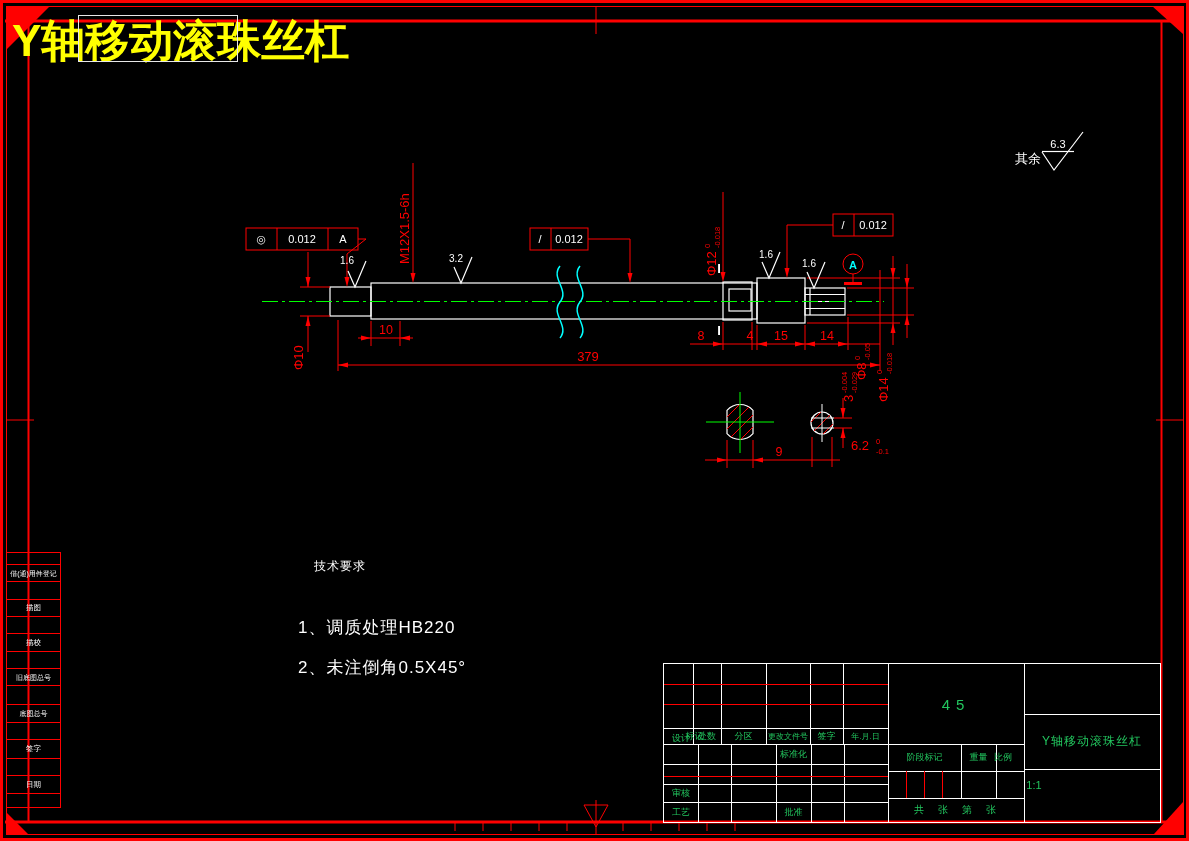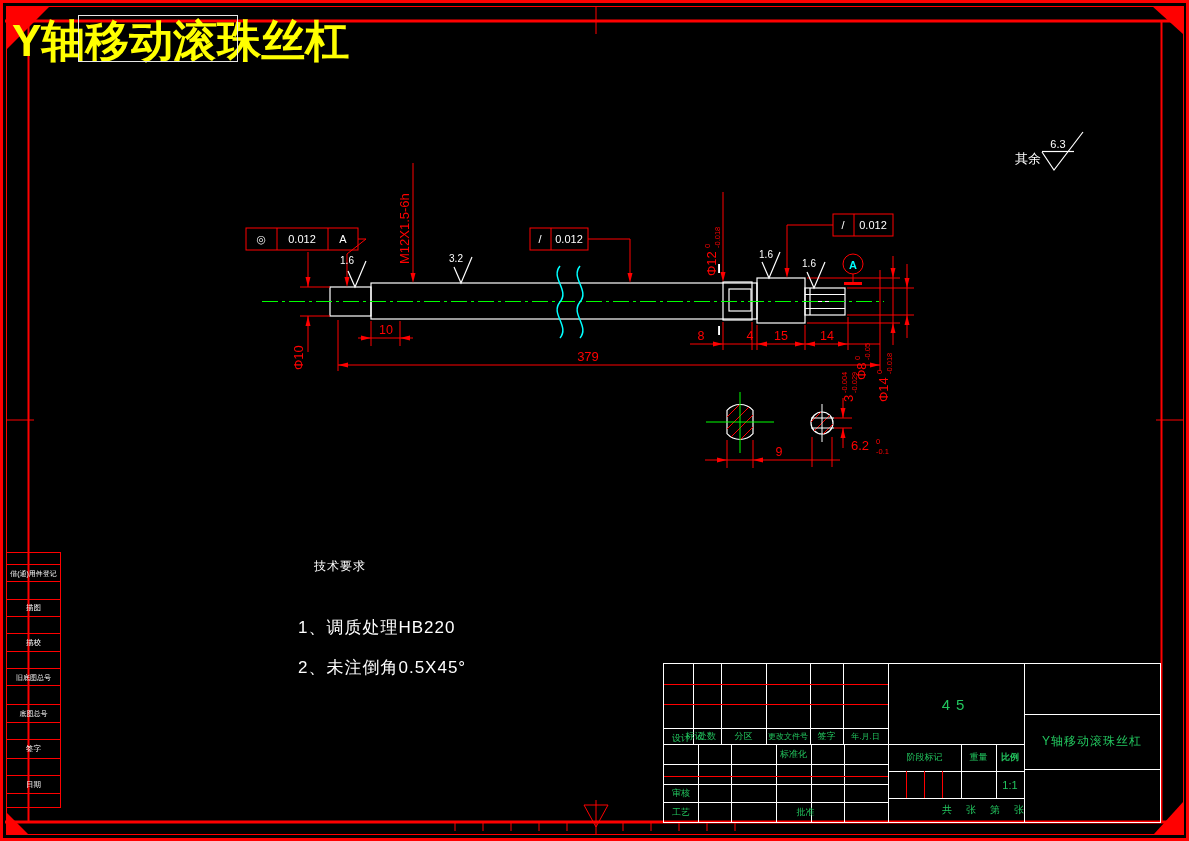--- a/index.html
+++ b/index.html
@@ -364,23 +364,23 @@
   <div class="tc" style="left:16px;top:64px;width:29px;height:16px;">标记</div>
   <div class="tc" style="left:29px;top:64px;width:28px;height:16px;">处数</div>
   <div class="tc" style="left:57px;top:64px;width:45px;height:16px;">分区</div>
   <div class="tc tc-sm" style="left:102px;top:64px;width:44px;height:16px;">更改文件号</div>
   <div class="tc" style="left:146px;top:64px;width:33px;height:16px;">签字</div>
   <div class="tc tc-sm" style="left:179px;top:64px;width:45px;height:16px;">年.月.日</div>
   <div class="tc" style="left:0;top:64px;width:34px;height:20px;">设计</div>
   <div class="tc" style="left:112px;top:80px;width:35px;height:20px;">标准化</div>
   <div class="tc" style="left:0;top:120px;width:34px;height:18px;">审核</div>
   <div class="tc" style="left:0;top:138px;width:34px;height:20px;">工艺</div>
-  <div class="tc" style="left:124px;top:138px;width:35px;height:20px;">批准</div>
+  <div class="tc" style="left:112px;top:138px;width:35px;height:20px;">批准</div>
   <div class="tc tc-mat" style="left:224px;top:0;width:136px;height:80px;">45</div>
   <div class="tc" style="left:224px;top:80px;width:73px;height:27px;">阶段标记</div>
   <div class="tc" style="left:297px;top:80px;width:35px;height:27px;text-align:center;">重量</div>
-  <div class="tc" style="left:332px;top:80px;width:28px;height:27px;font-weight:bold;">比例</div>
-  <div class="tc tc-scale" style="left:332px;top:107px;width:28px;height:27px;">1:1</div>
-  <div class="tc tc-sheet" style="left:224px;top:134px;width:136px;height:24px;padding-left:28px;">共　张　第　张</div>
+  <div class="tc" style="left:325px;top:80px;width:28px;height:27px;">比例</div>
+  <div class="tc tc-scale" style="left:332px;top:107px;width:28px;height:27px;padding-left:24px;">1:1</div>
+  <div class="tc tc-sheet" style="left:224px;top:134px;width:136px;height:24px;">共　张　第　张</div>
   <div class="tc tc-name" style="left:360px;top:50px;width:136px;height:55px;">Y轴移动滚珠丝杠</div>
 </div>
 
 </div>
 
 </body></html>

